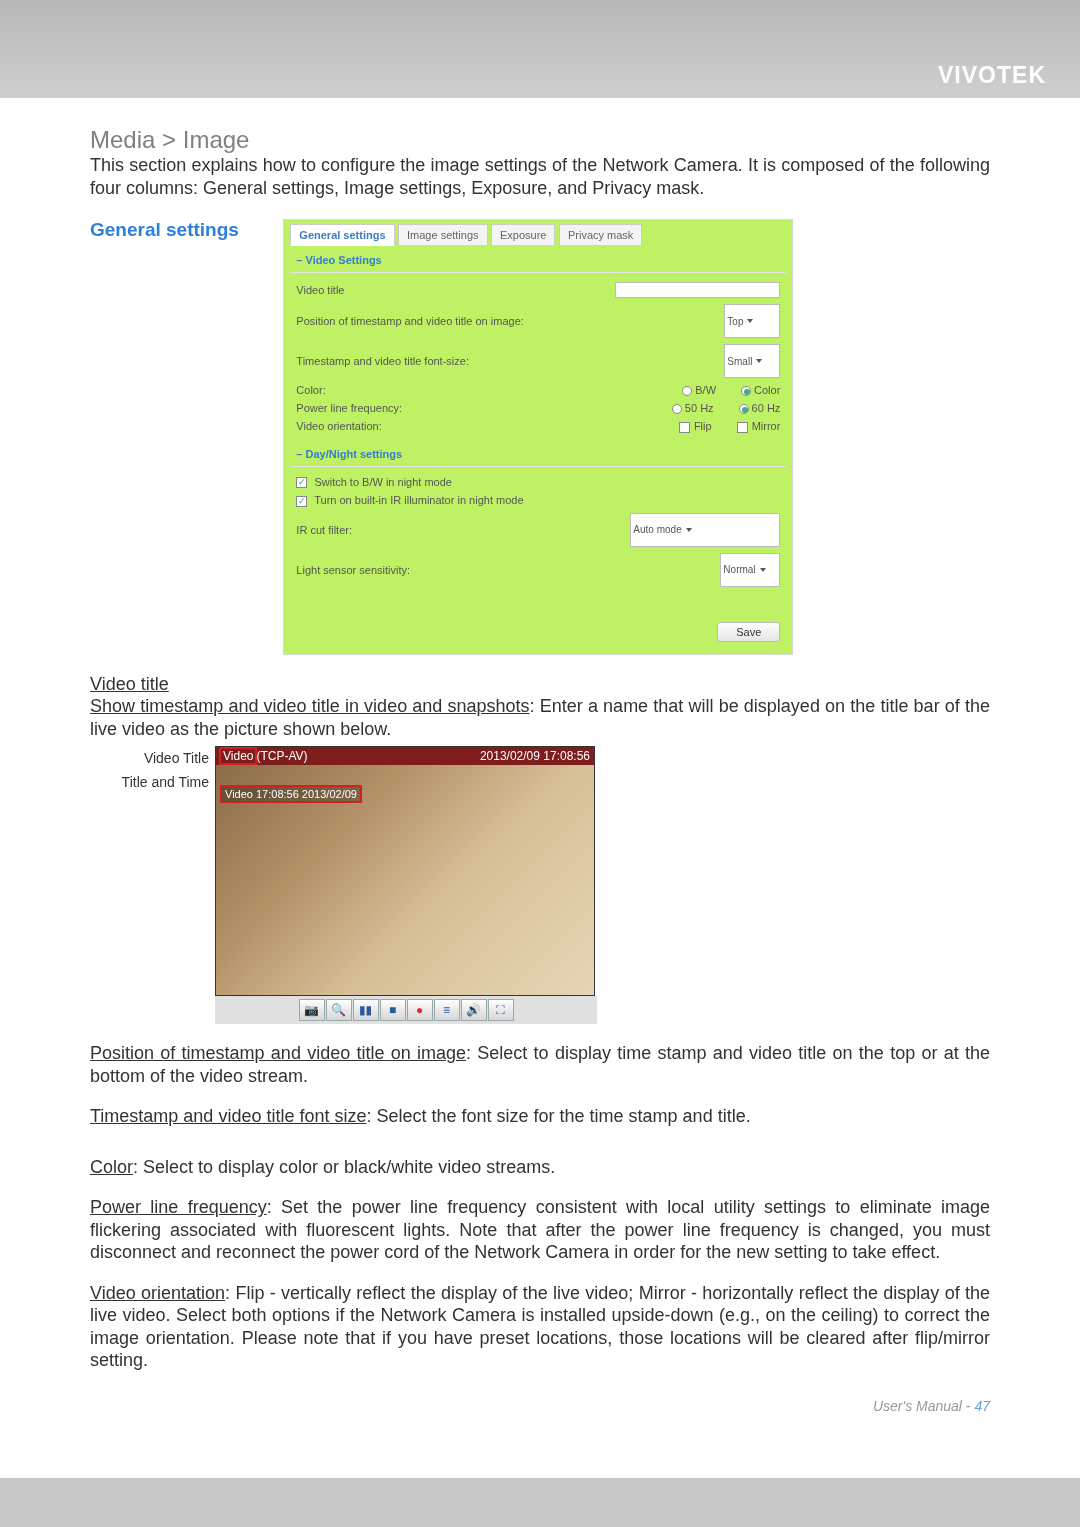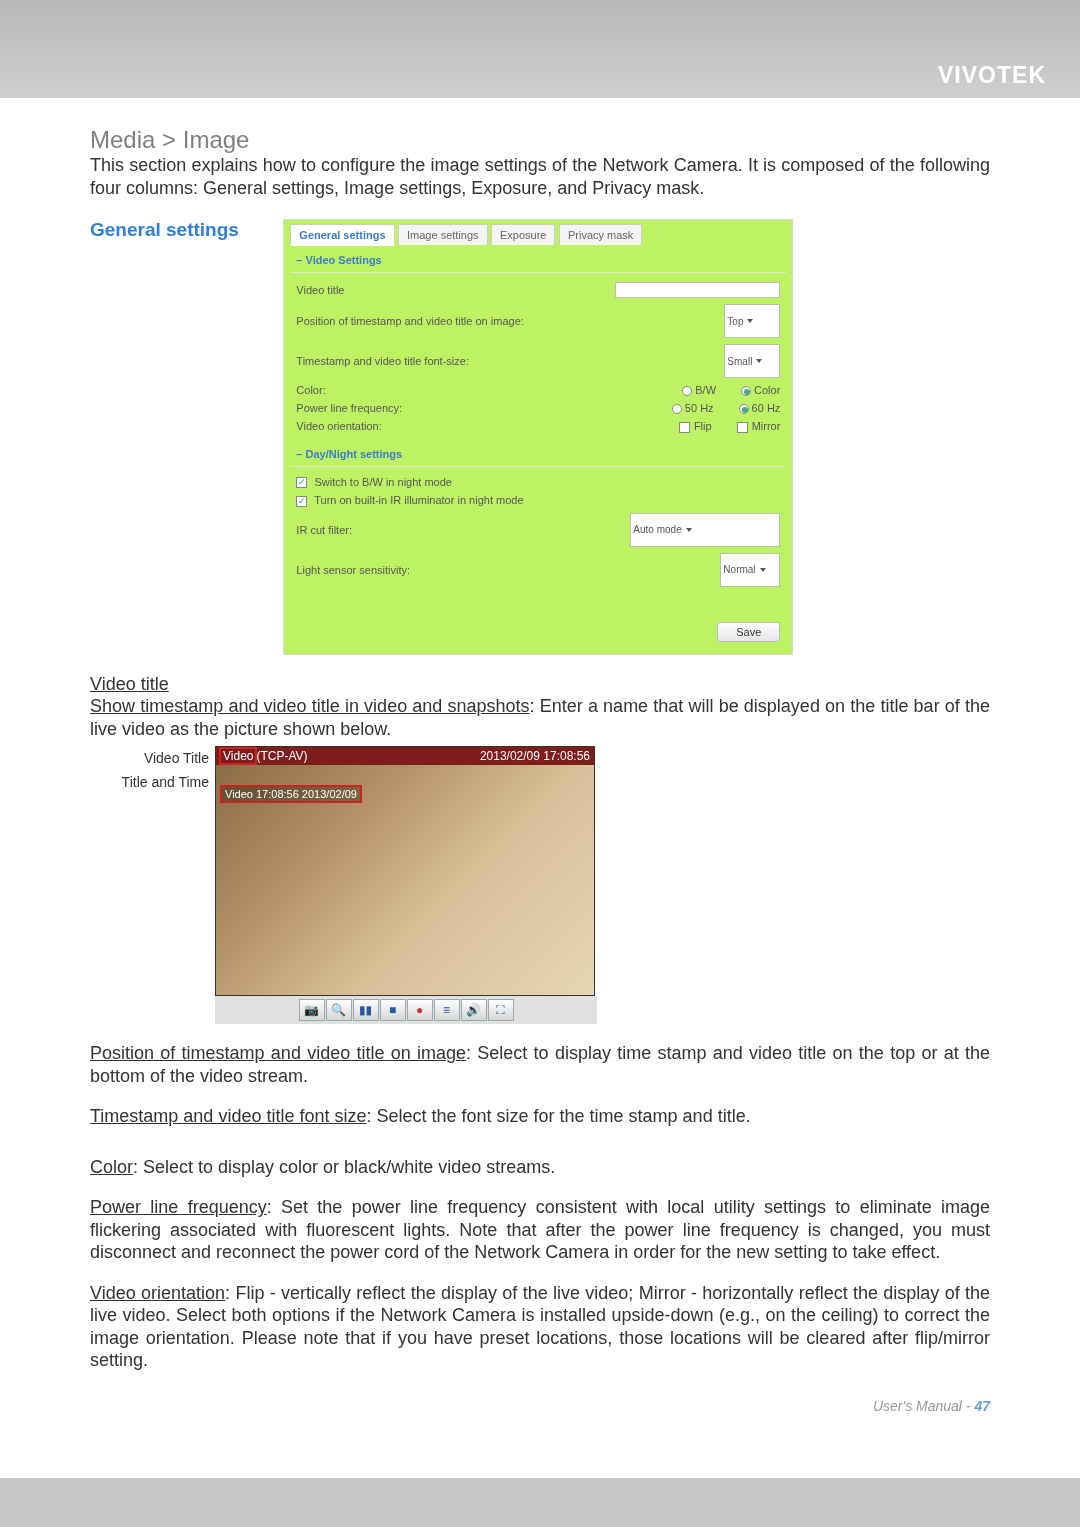--- a/index.html
+++ b/index.html
@@ -235,21 +235,21 @@
     font-size: 12px;
     color: #2a5a9a;
   }
   .footer {
     color: #999;
     font-size: 14px;
     text-align: right;
     font-style: italic;
     margin-top: 26px;
   }
-  .footer .pn { color: #6aa0d8; font-style: italic; font-weight: bold; }
+  .footer .pn { color: #6aa0d8; font-style: italic; }
 </style>
 </head>
 <body>
 
 <div class="header-bar">
   <div class="brand">VIVOTEK</div>
 </div>
 
 <div class="page">
 

